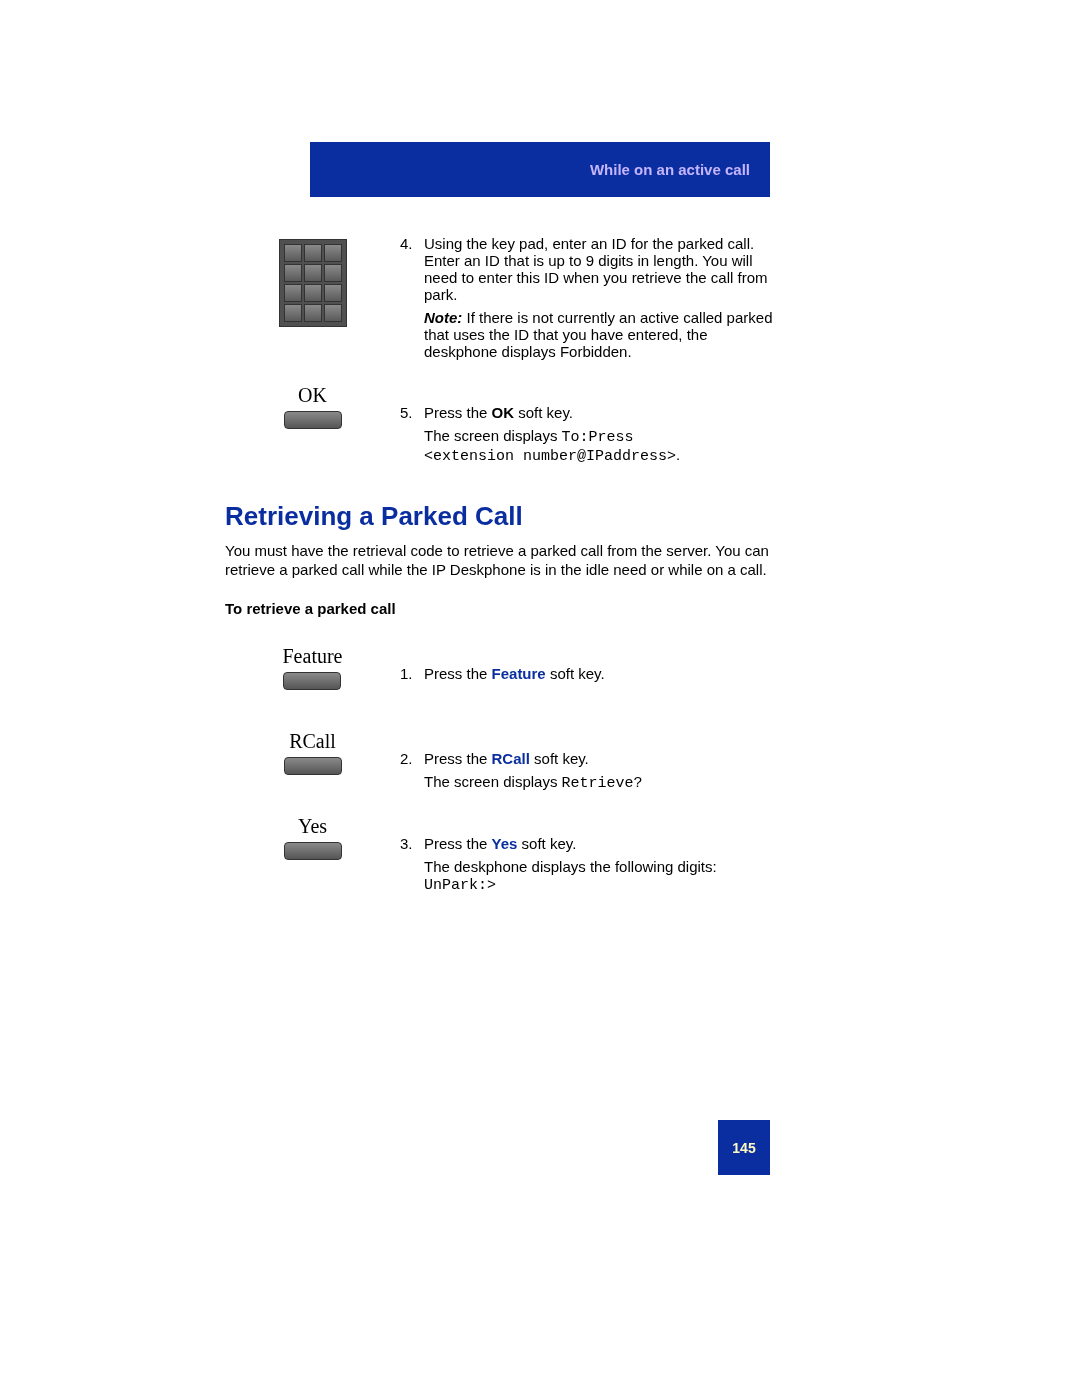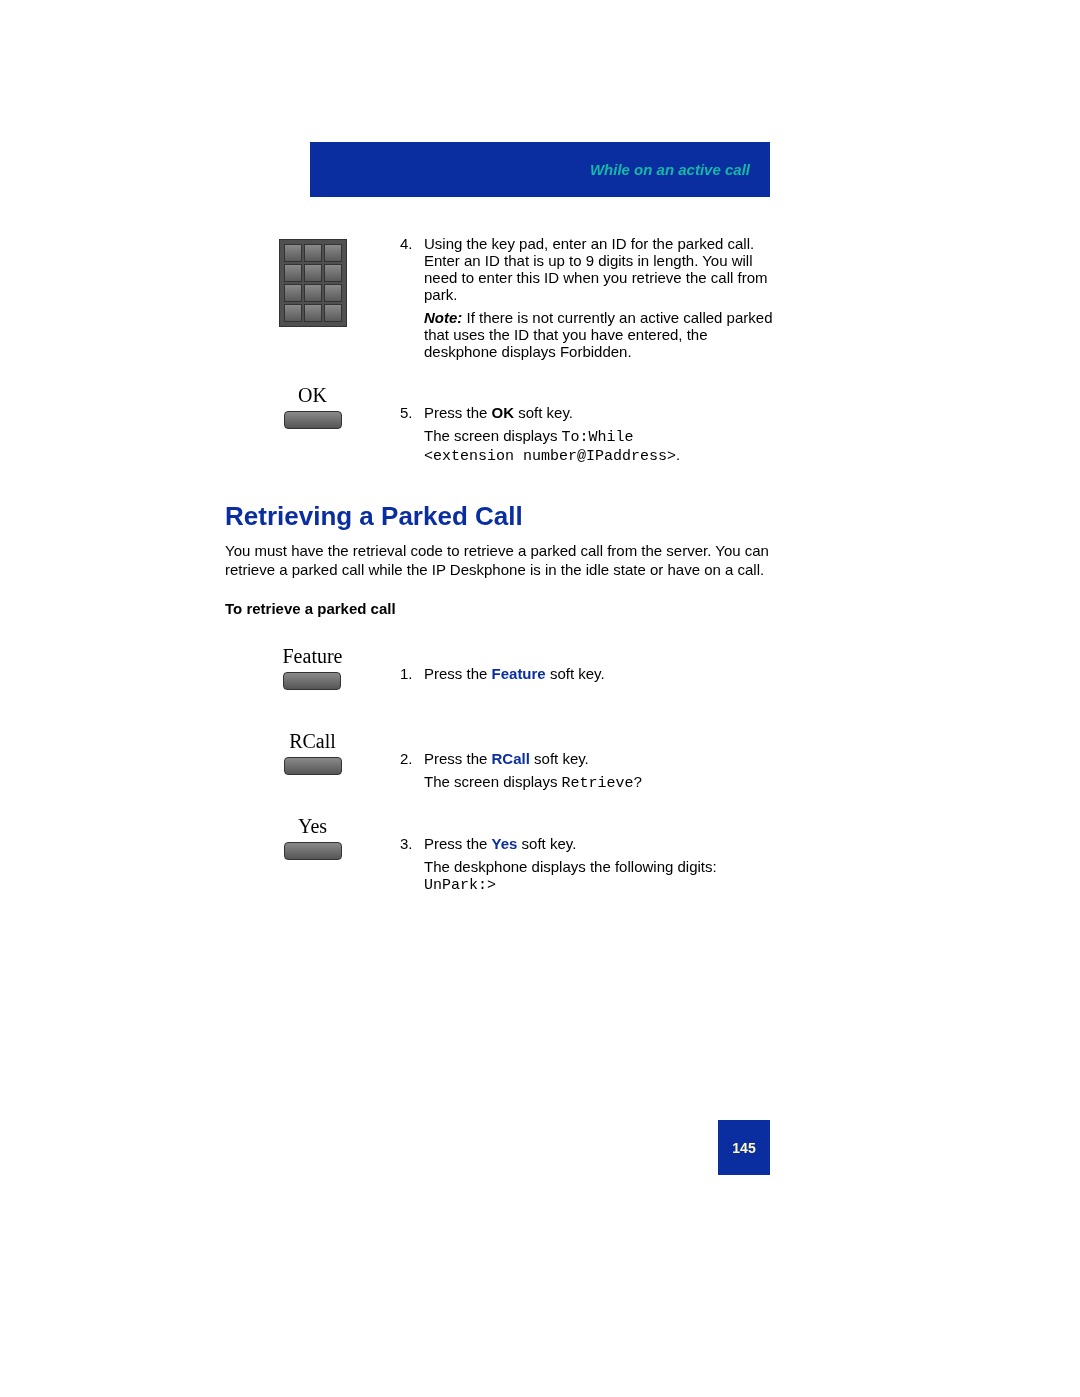--- a/index.html
+++ b/index.html
@@ -24,23 +24,22 @@
     right: 310px;
     height: 55px;
     background: #0a2ea0;
     display: flex;
     align-items: center;
     justify-content: flex-end;
     padding-right: 20px;
     box-sizing: border-box;
   }
   .header-text {
-    color: #14b8a6;
-    font-weight: bold;
-    font-style: italic;
+    color: #c4b5fd;
+    font-weight: bold;
     font-size: 15px;
     font-family: "Trebuchet MS", Verdana, sans-serif;
   }
   .content {
     position: absolute;
     top: 235px;
     left: 225px;
     width: 555px;
   }
   .row {
@@ -191,29 +190,29 @@
       <div class="right-col" style="padding-top:20px;">
         <div class="ol-item">
           <div class="n">5.</div>
           <div class="t">
             <span>Press the </span><span class="bold">OK</span><span> soft key.</span>
           </div>
         </div>
         <div class="ol-item">
           <div class="n"></div>
           <div class="t">
-            <span>The screen displays </span><span class="mono">To:While</span><br>
+            <span>The screen displays </span><span class="mono">To:Press</span><br>
             <span class="mono">&lt;extension number@IPaddress&gt;</span><span>.</span>
           </div>
         </div>
       </div>
     </div>
 
     <div class="h2">Retrieving a Parked Call</div>
-    <p class="intro">You must have the retrieval code to retrieve a parked call from the server. You can retrieve a parked call while the IP Deskphone is in the idle state or have on a call.</p>
+    <p class="intro">You must have the retrieval code to retrieve a parked call from the server. You can retrieve a parked call while the IP Deskphone is in the idle need or while on a call.</p>
     <p class="subhead">To retrieve a parked call</p>
 
     <div class="row" style="margin-bottom:40px;margin-top:22px;">
       <div class="left-col">
         <div class="softkey-group">
           <div class="softkey-label">Feature</div>
           <div class="softkey"></div>
         </div>
       </div>
       <div class="right-col" style="padding-top:20px;">

